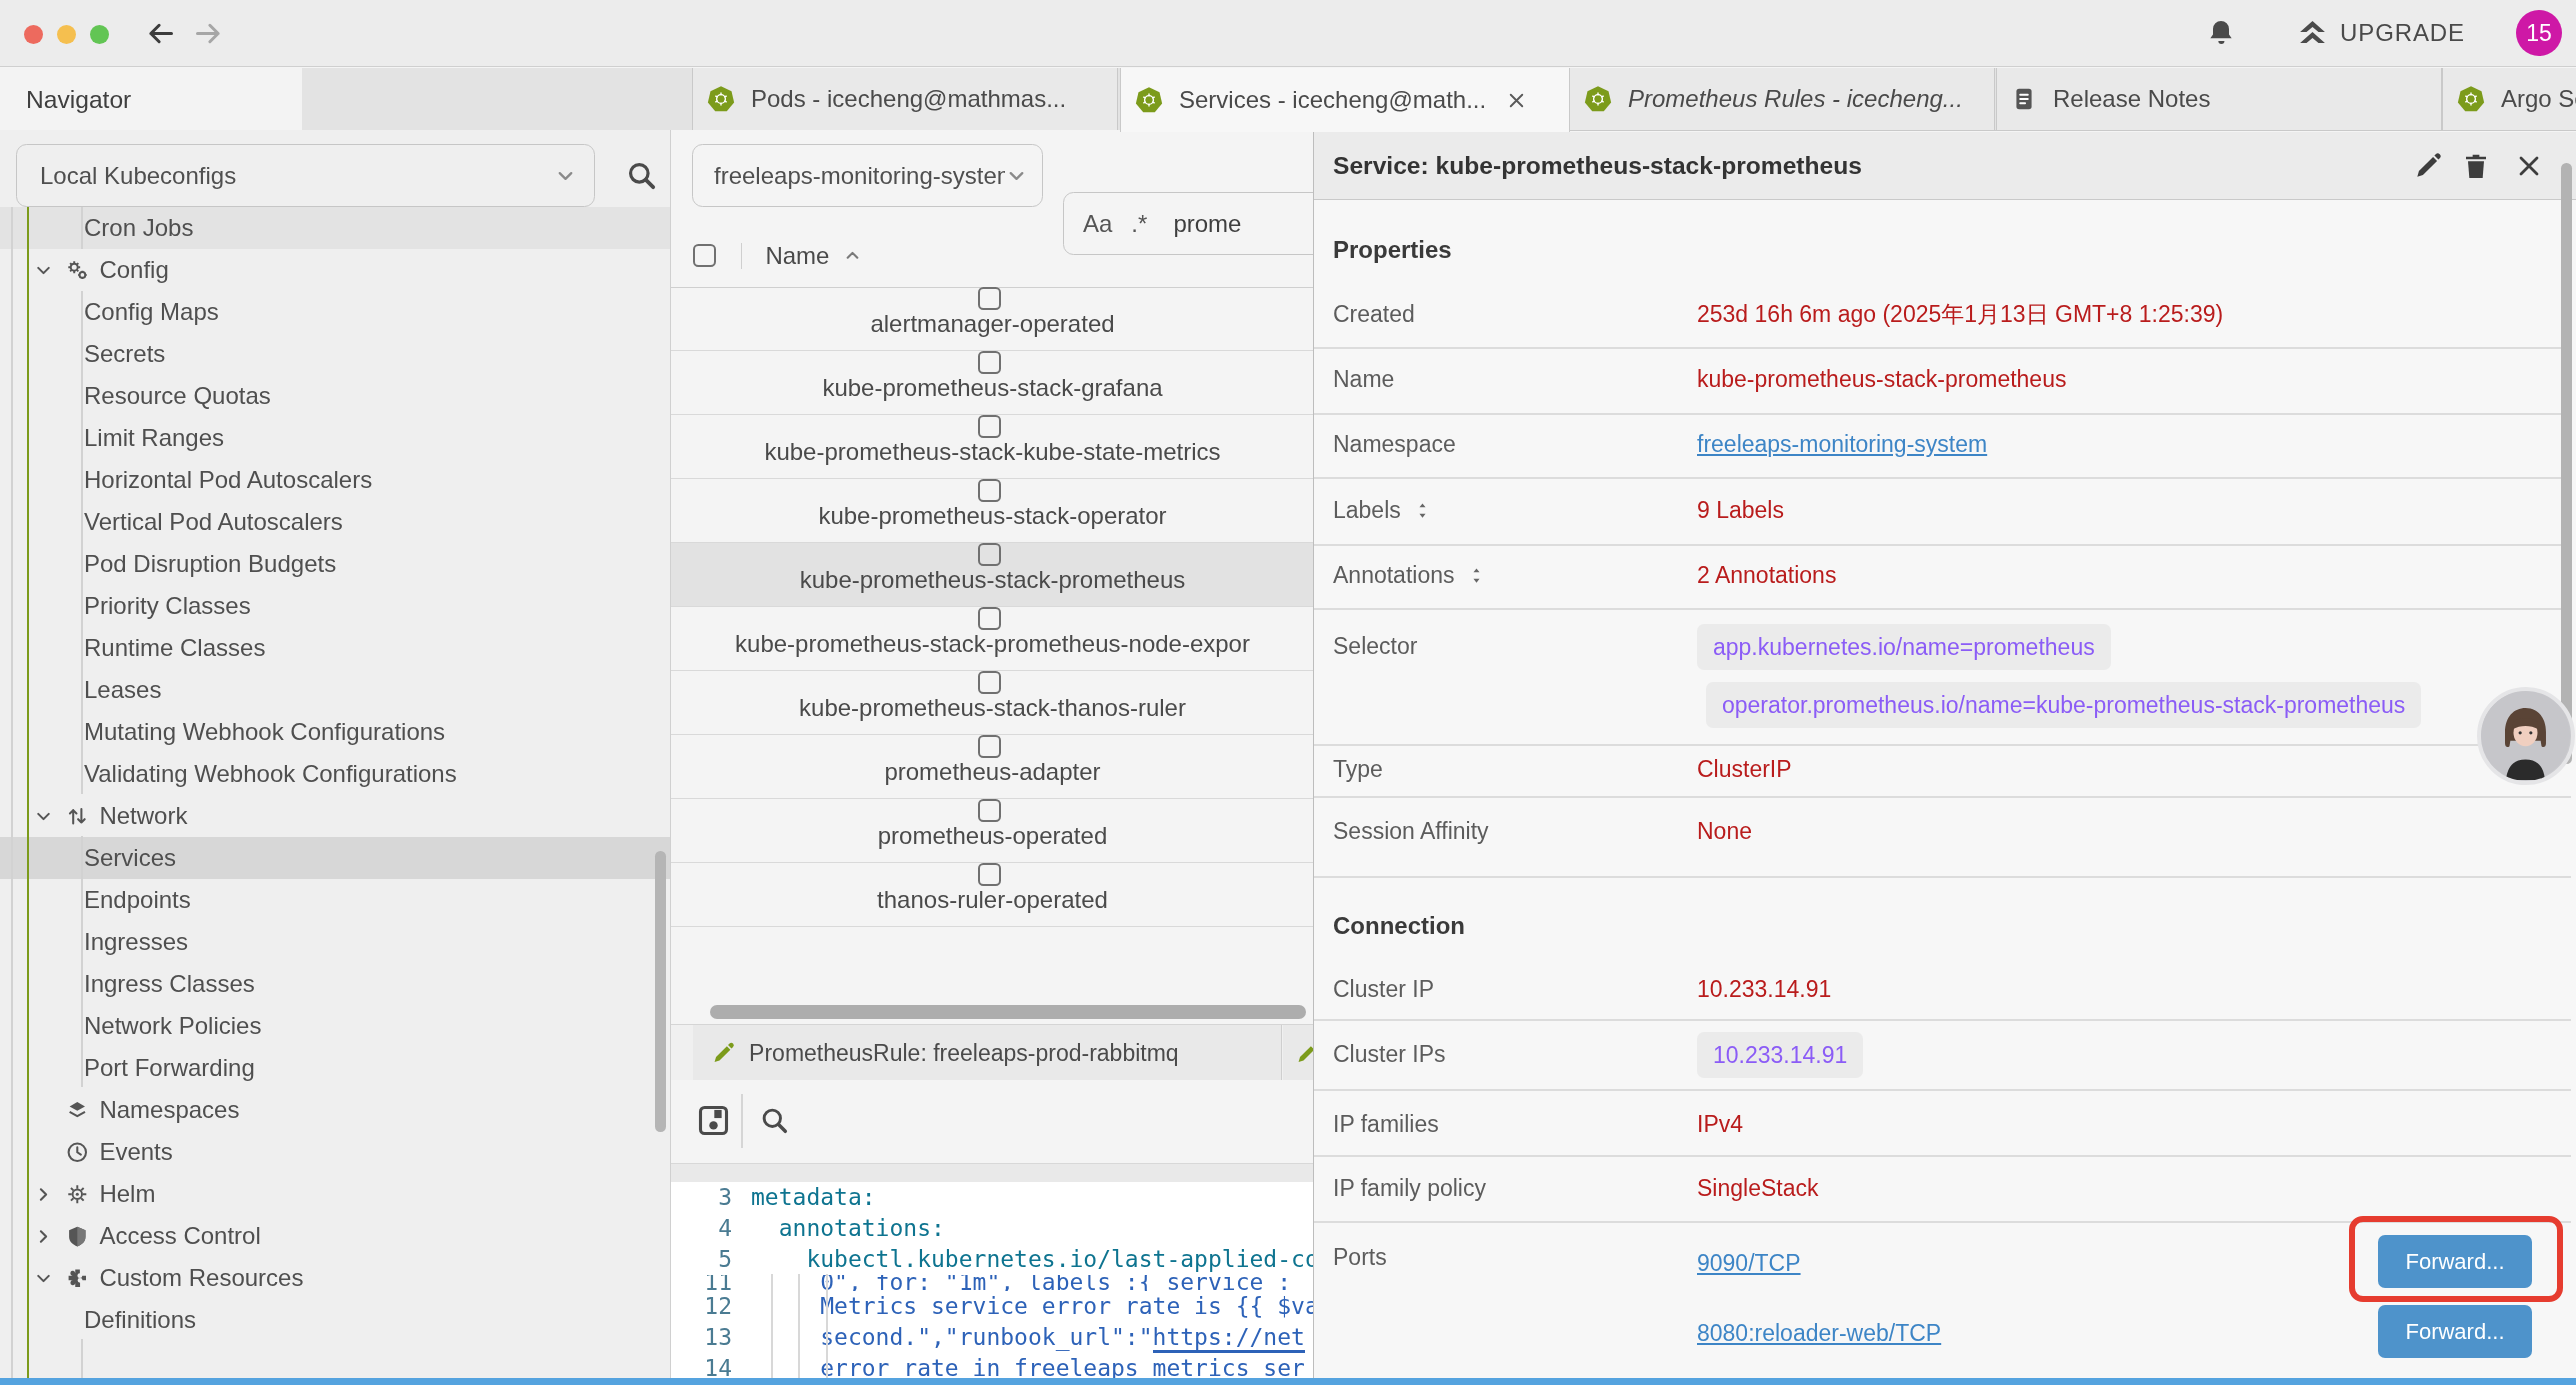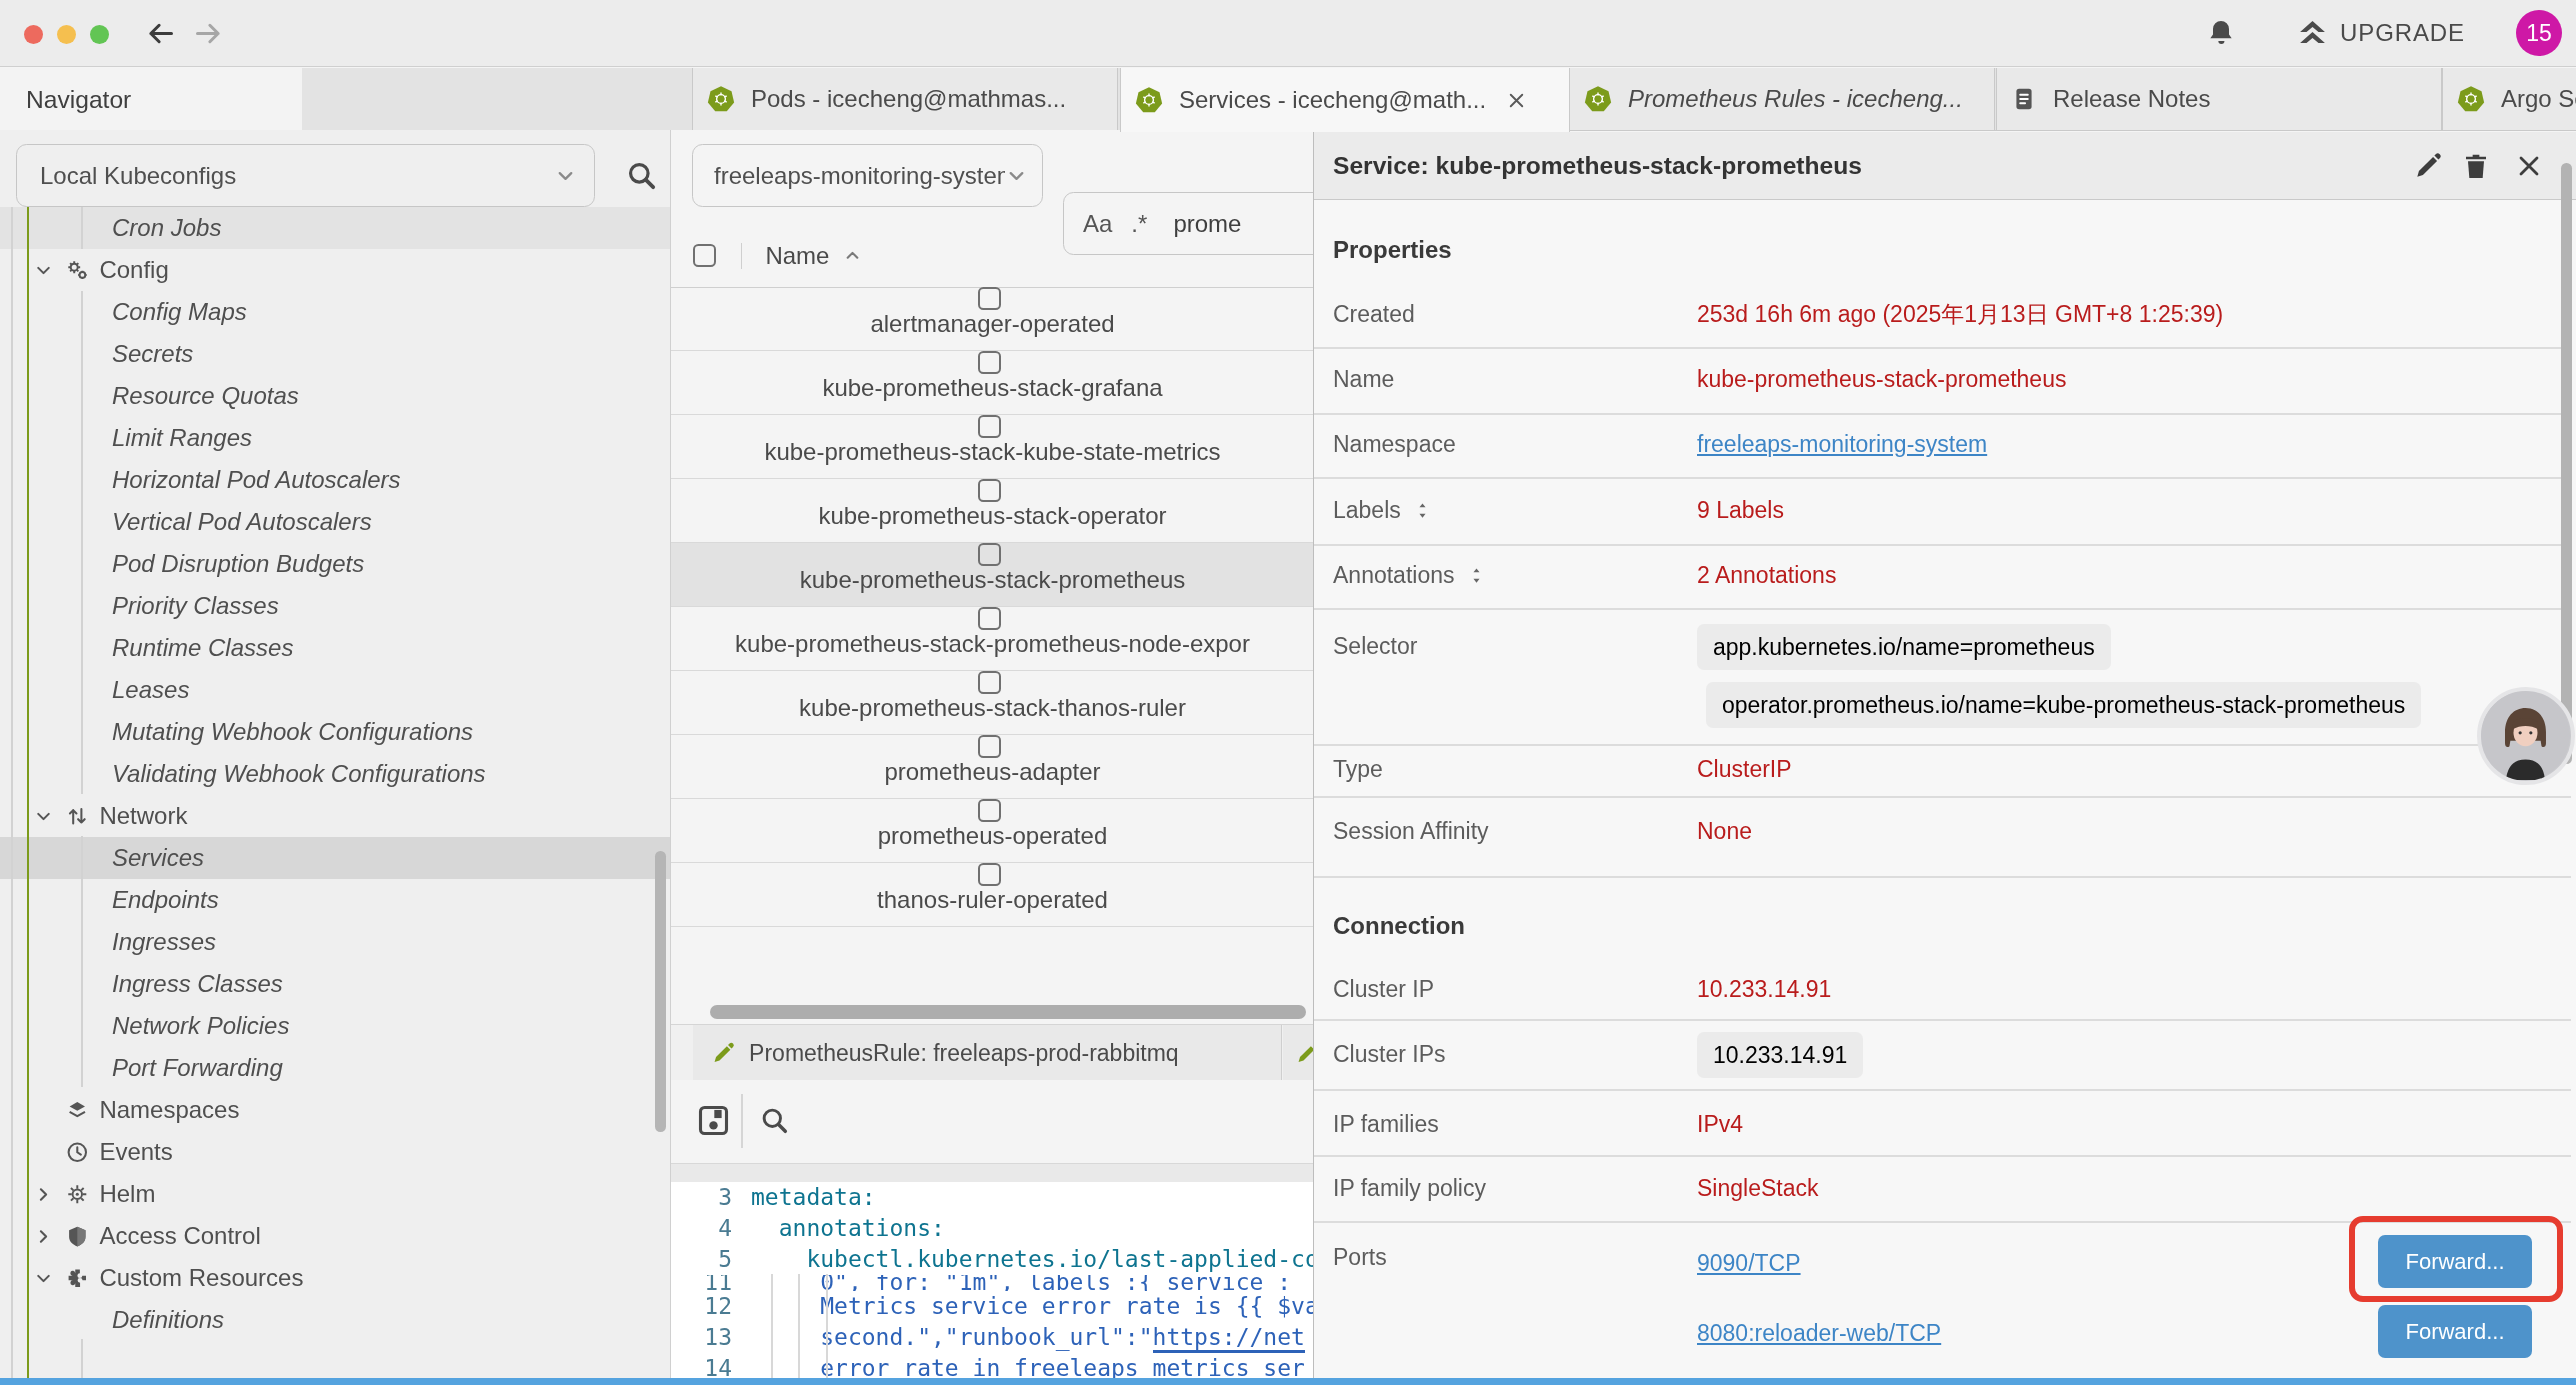--- a/index.html
+++ b/index.html
@@ -34,21 +34,21 @@
   .combo{position:absolute;border:1.8px solid #c6c6c6;border-radius:10.5px;display:flex;align-items:center;box-sizing:border-box;color:#4f4f4f;}
   .sb-combo{left:16px;top:14px;width:579px;height:63px;padding:0 17.5px 0 23px;}
   .combo .grow{flex:1;overflow:hidden;white-space:nowrap;}
   .sb-search{position:absolute;left:624px;top:28px;}
   .tree{position:absolute;left:0;top:77px;width:671px;height:1171px;}
   .guide{position:absolute;width:1.8px;background:#d2d2d2;}
   .guide.olive{background:#7c9b1b;}
   .trow{display:flex;align-items:center;height:42px;box-sizing:border-box;color:#4f4f4f;white-space:nowrap;}
   .trow .chev{width:24.6px;margin-left:33px;flex:0 0 auto;}
   .trow .ticon{width:26px;margin-left:7px;margin-right:8.8px;flex:0 0 auto;}
-  .trow.l2{padding-left:112px;font-style:italic;}
+  .trow.l2{padding-left:84px;}
   .trow.hov{background:#e3e3e3;}
   .trow.sel{background:#d7d7d7;text-align:right;}
   .sb-scroll{position:absolute;left:655px;top:721px;width:10.5px;height:281px;border-radius:5.3px;background:#b5b5b5;}
 
   
   .middle{position:absolute;left:671px;top:130px;width:643px;height:1249px;background:#f4f4f4;overflow:hidden;}
   .mid-combo{left:21px;top:14px;width:351px;height:63px;padding:0 14px 0 21px;}
   .mid-search{position:absolute;left:392px;top:14px;width:263px;height:63px;border:1.8px solid #c6c6c6;border-radius:10.5px;box-sizing:border-box;display:flex;align-items:center;color:#4f4f4f;margin-top:48px;}
   .tok{margin-left:19px;color:#555;}
   .query{margin-left:26px;color:#3f3f3f;}
@@ -83,21 +83,21 @@
   
   .drawer{position:absolute;left:1313px;top:132px;width:1263px;height:1247px;background:#f7f7f7;border-left:1.8px solid #bdbdbd;box-sizing:border-box;overflow:hidden;}
   .dheader{position:absolute;left:0;top:0;width:100%;height:68px;background:#ebebeb;border-bottom:1.8px solid #c9c9c9;box-sizing:border-box;}
   .dtitle{position:absolute;left:19px;top:0;height:68px;line-height:68px;font-weight:bold;font-size:24.6px;color:#333;white-space:nowrap;}
   .hico{position:absolute;top:18.4px;width:32px;height:32px;}
   .sect{position:absolute;left:19px;font-weight:bold;font-size:24px;color:#3a3a3a;height:39px;line-height:39px;}
   .dlabel{position:absolute;left:19px;height:39px;line-height:39px;color:#5c5c5c;font-size:23px;display:flex;align-items:center;white-space:nowrap;}
   .dlabel .sic{margin-left:12.3px;}
   .dvalue{position:absolute;left:383px;height:39px;line-height:39px;color:#b91c1c;font-size:23px;white-space:nowrap;}
   .ddiv{position:absolute;left:0;right:5.3px;height:1.8px;background:#dcdcdc;}
-  .chip{position:absolute;left:383px;height:46px;line-height:46px;background:#ebebeb;border-radius:7px;padding:0 16px;color:#000000;font-size:23px;white-space:nowrap;}
+  .chip{position:absolute;left:383px;height:46px;line-height:46px;background:#ebebeb;border-radius:7px;padding:0 16px;color:#8b5cf6;font-size:23px;white-space:nowrap;}
   .dlink{color:#3d85c6;text-decoration:underline;}
   .fwd{position:absolute;left:1064px;width:154px;height:53px;background:#4e93cb;border:none;border-radius:7px;color:#fff;font-size:22px;font-family:inherit;}
   .redbox{position:absolute;left:1035px;top:1084px;width:214px;height:86px;border:6.1px solid #e63c2f;border-radius:14px;box-sizing:border-box;}
   .dscroll{position:absolute;left:1247px;top:31px;width:11.4px;height:601px;background:#b3b3b3;border-radius:5.3px;}
   .avatar{position:absolute;left:1163px;top:555px;width:98px;height:98px;border-radius:50%;background:#c9c9cd;border:4.4px solid #e5e5e7;box-sizing:border-box;overflow:hidden;}
 
   .bottombar{position:absolute;left:0;top:1378px;width:2576px;height:7px;background:#55a3df;}
 </style>
 </head>
 <body>

